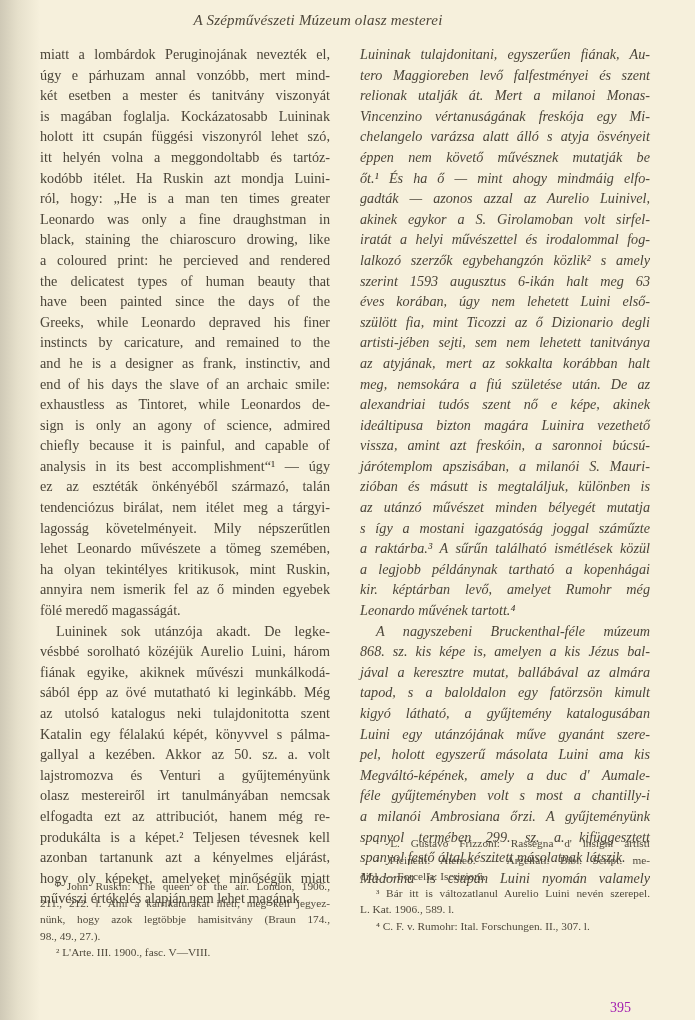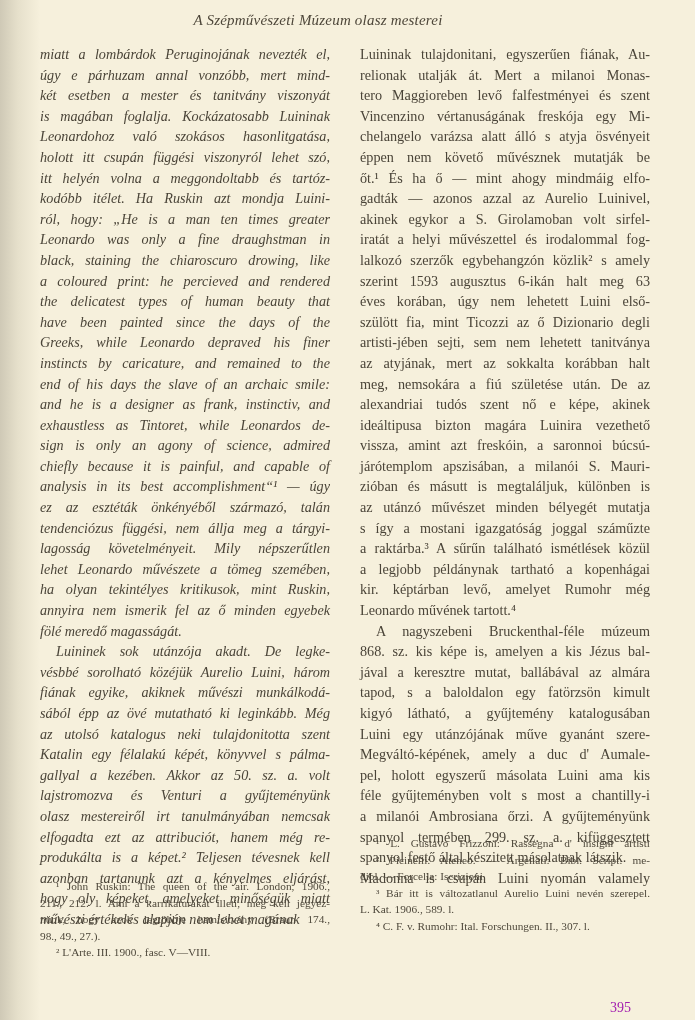--- a/index.html
+++ b/index.html
@@ -17,22 +17,22 @@
   .running-head {
     position:absolute; top:12px; left:0; width:596px;
     text-align:center; font-style:italic; font-size:15px; color:#4d4639;
     letter-spacing:0.2px;
     padding-left:40px; box-sizing:border-box;
   }
   .col {
     position:absolute; top:44px; width:290px;
     font-size:14.2px; line-height:20.6px; text-align:justify;
   }
-  .col.left { left:40px;font-style:italic; }
-  .col.right { left:360px; }
+  .col.left { left:40px; }
+  .col.right { left:360px;font-style:italic; }
   .line { display:block; text-align:justify; text-align-last:justify; white-space:nowrap; height:20.6px; overflow:visible; }
   .line.last { text-align-last:left; }
   .line.indent { padding-left:16px; }
   .fn {
     position:absolute; width:290px;
     font-size:11.3px; line-height:16.5px; color:#4f493c;
   }
   .fn.left { left:40px; top:878px; }
   .fn.right { left:360px; top:835px;font-family:Liberation Serif, serif; }
   .fn .line { height:16.5px; }
@@ -46,40 +46,39 @@
 
 <div class="gutter"></div>
 
 <div class="running-head">A Szépművészeti Múzeum olasz mesterei</div>
 
 <div class="col left" id="leftcol">
     <span class="line">miatt a lombárdok Peruginojának nevezték el,</span>
     <span class="line">úgy e párhuzam annal vonzóbb, mert mind-</span>
     <span class="line">két esetben a mester és tanitvány viszonyát</span>
     <span class="line">is magában foglalja. Kockázatosabb Luininak</span>
-    <span class="line">Leonardohoz való szokásos hasonlitgatása,</span>
     <span class="line">holott itt csupán függési viszonyról lehet szó,</span>
     <span class="line">itt helyén volna a meggondoltabb és tartóz-</span>
     <span class="line">kodóbb itélet. Ha Ruskin azt mondja Luini-</span>
     <span class="line">ról, hogy: „He is a man ten times greater</span>
     <span class="line">Leonardo was only a fine draughstman in</span>
     <span class="line">black, staining the chiaroscuro drowing, like</span>
     <span class="line">a coloured print: he percieved and rendered</span>
     <span class="line">the delicatest types of human beauty that</span>
     <span class="line">have been painted since the days of the</span>
     <span class="line">Greeks, while Leonardo depraved his finer</span>
     <span class="line">instincts by caricature, and remained to the</span>
+    <span class="line">and he is a designer as frank, instinctiv, and</span>
     <span class="line">end of his days the slave of an archaic smile:</span>
-    <span class="line">and he is a designer as frank, instinctiv, and</span>
     <span class="line">exhaustless as Tintoret, while Leonardos de-</span>
     <span class="line">sign is only an agony of science, admired</span>
     <span class="line">chiefly because it is painful, and capable of</span>
     <span class="line">analysis in its best accomplishment“¹ — úgy</span>
     <span class="line">ez az esztéták önkényéből származó, talán</span>
-    <span class="line">tendenciózus függési, nem állja meg a tárgyi-</span>
+    <span class="line">tendenciózus birálat, nem itélet meg a tárgyi-</span>
     <span class="line">lagosság követelményeit. Mily népszerűtlen</span>
     <span class="line">lehet Leonardo művészete a tömeg szemében,</span>
     <span class="line">ha olyan tekintélyes kritikusok, mint Ruskin,</span>
     <span class="line">annyira nem ismerik fel az ő minden egyebek</span>
     <span class="line last">fölé meredő magasságát.</span>
     <span class="line indent">Luininek sok utánzója akadt. De legke-</span>
     <span class="line">vésbbé sorolható közéjük Aurelio Luini, három</span>
     <span class="line">fiának egyike, akiknek művészi munkálkodá-</span>
     <span class="line">sából épp az övé mutatható ki leginkább. Még</span>
     <span class="line">az utolsó katalogus neki tulajdonitotta szent</span>
@@ -88,22 +87,22 @@
     <span class="line">lajstromozva és Venturi a gyűjteményünk</span>
     <span class="line">olasz mestereiről irt tanulmányában nemcsak</span>
     <span class="line">elfogadta ezt az attribuciót, hanem még re-</span>
     <span class="line">produkálta is a képet.² Teljesen tévesnek kell</span>
     <span class="line">azonban tartanunk azt a kényelmes eljárást,</span>
     <span class="line">hogy oly képeket, amelyeket minőségük miatt</span>
     <span class="line last">művészi értékelés alapján nem lehet magának</span>
   </div>
 <div class="col right" id="rightcol">
     <span class="line">Luininak tulajdonitani, egyszerűen fiának, Au-</span>
+    <span class="line">tero Maggioreben levő falfestményei és szent</span>
     <span class="line">relionak utalják át. Mert a milanoi Monas-</span>
-    <span class="line">tero Maggioreben levő falfestményei és szent</span>
     <span class="line">Vincenzino vértanuságának freskója egy Mi-</span>
     <span class="line">chelangelo varázsa alatt álló s atyja ösvényeit</span>
     <span class="line">éppen nem követő művésznek mutatják be</span>
     <span class="line">őt.¹ És ha ő — mint ahogy mindmáig elfo-</span>
     <span class="line">gadták — azonos azzal az Aurelio Luinivel,</span>
     <span class="line">akinek egykor a S. Girolamoban volt sirfel-</span>
     <span class="line">iratát a helyi művészettel és irodalommal fog-</span>
     <span class="line">lalkozó szerzők egybehangzón közlik² s amely</span>
     <span class="line">szerint 1593 augusztus 6-ikán halt meg 63</span>
     <span class="line">éves korában, úgy nem lehetett Luini első-</span>
@@ -121,22 +120,22 @@
     <span class="line">a raktárba.³ A sűrűn található ismétlések közül</span>
     <span class="line">a legjobb példánynak tartható a kopenhágai</span>
     <span class="line">kir. képtárban levő, amelyet Rumohr még</span>
     <span class="line last">Leonardo művének tartott.⁴</span>
     <span class="line indent">A nagyszebeni Bruckenthal-féle múzeum</span>
     <span class="line">868. sz. kis képe is, amelyen a kis Jézus bal-</span>
     <span class="line">jával a keresztre mutat, ballábával az almára</span>
     <span class="line">tapod, s a baloldalon egy fatörzsön kimult</span>
     <span class="line">kigyó látható, a gyűjtemény katalogusában</span>
     <span class="line">Luini egy utánzójának műve gyanánt szere-</span>
+    <span class="line">pel, holott egyszerű másolata Luini ama kis</span>
     <span class="line">Megváltó-képének, amely a duc d' Aumale-</span>
-    <span class="line">pel, holott egyszerű másolata Luini ama kis</span>
     <span class="line">féle gyűjteményben volt s most a chantilly-i</span>
     <span class="line">a milanói Ambrosiana őrzi. A gyűjteményünk</span>
     <span class="line">spanyol termében 299. sz. a. kifüggesztett</span>
     <span class="line last">spanyol festő által készitett másolatnak látszik.</span>
     <span class="line">Madonna is csupán Luini nyomán valamely</span>
   </div>
 
 <div class="fn left" id="leftfn">
     <span class="line indent">¹ John Ruskin: The queen of the air. London, 1906.,</span>
     <span class="line">211., 212. l. Ami a karrikaturákat illeti, meg kell jegyez-</span>

